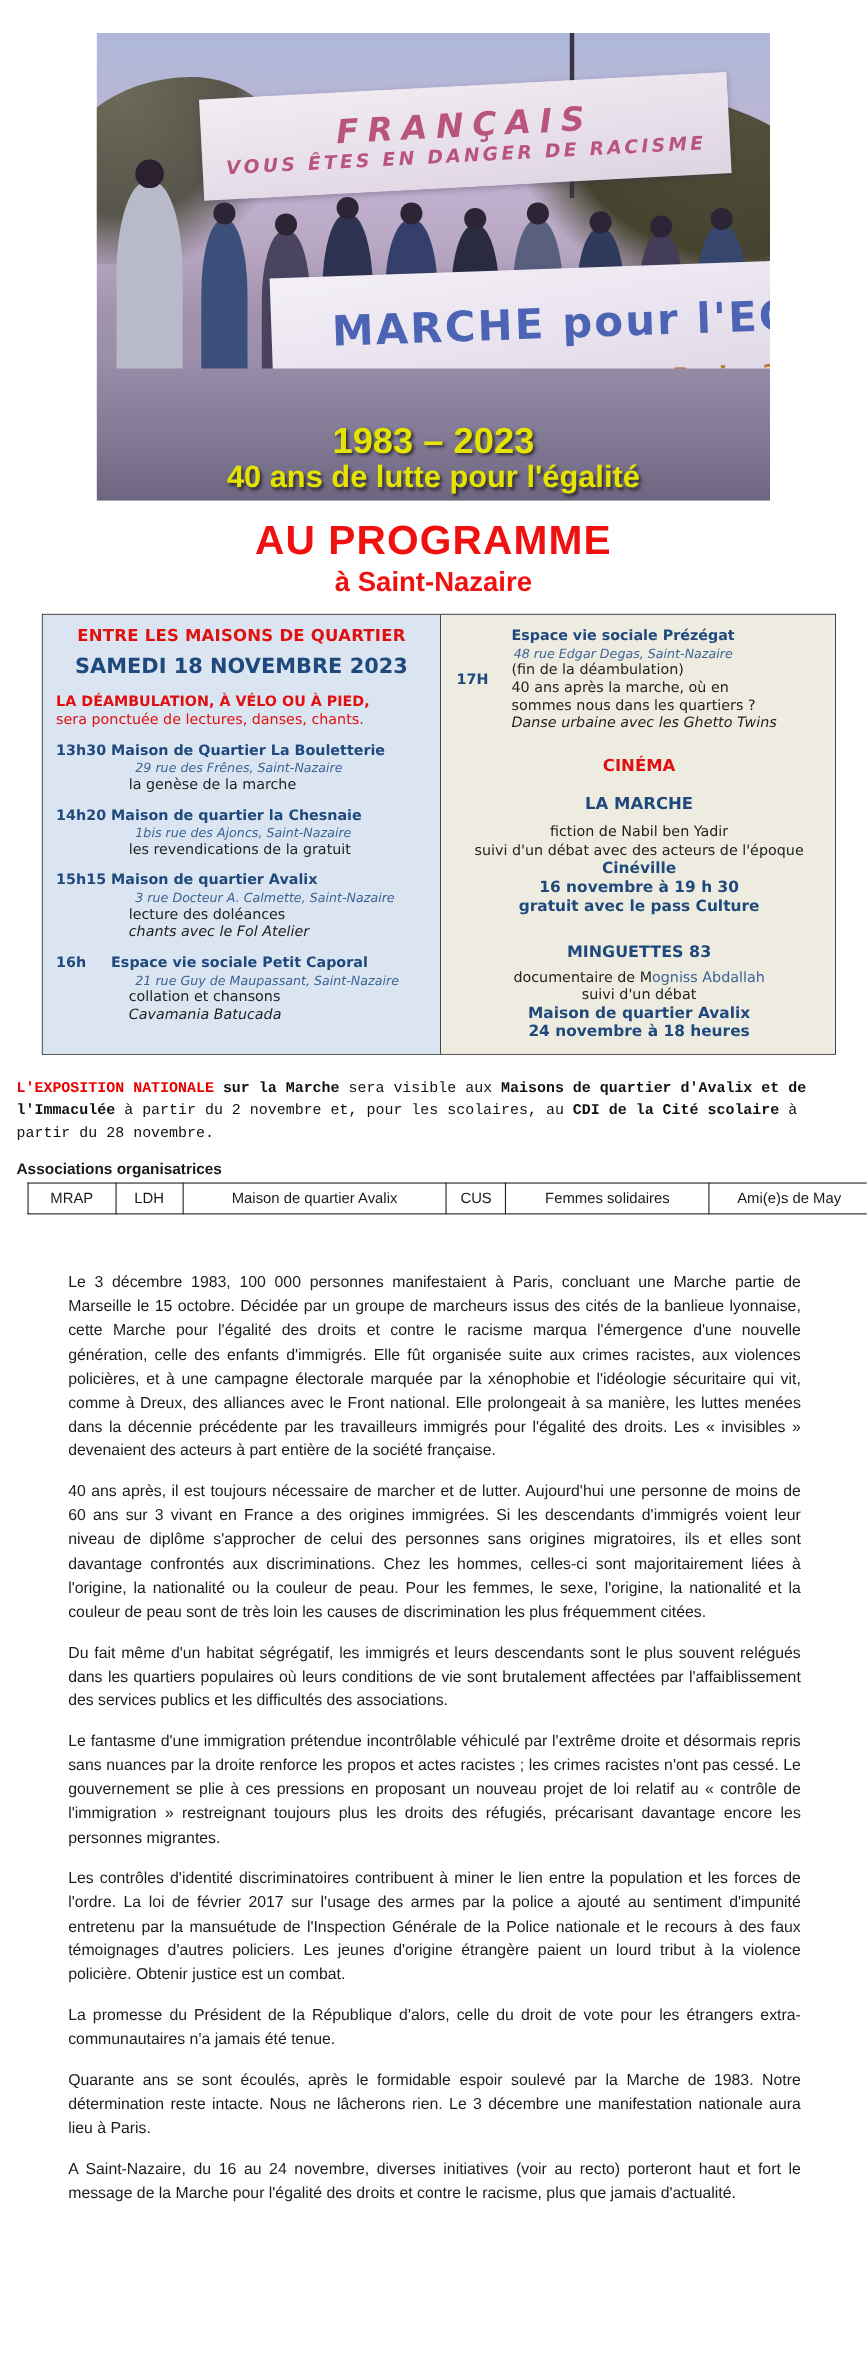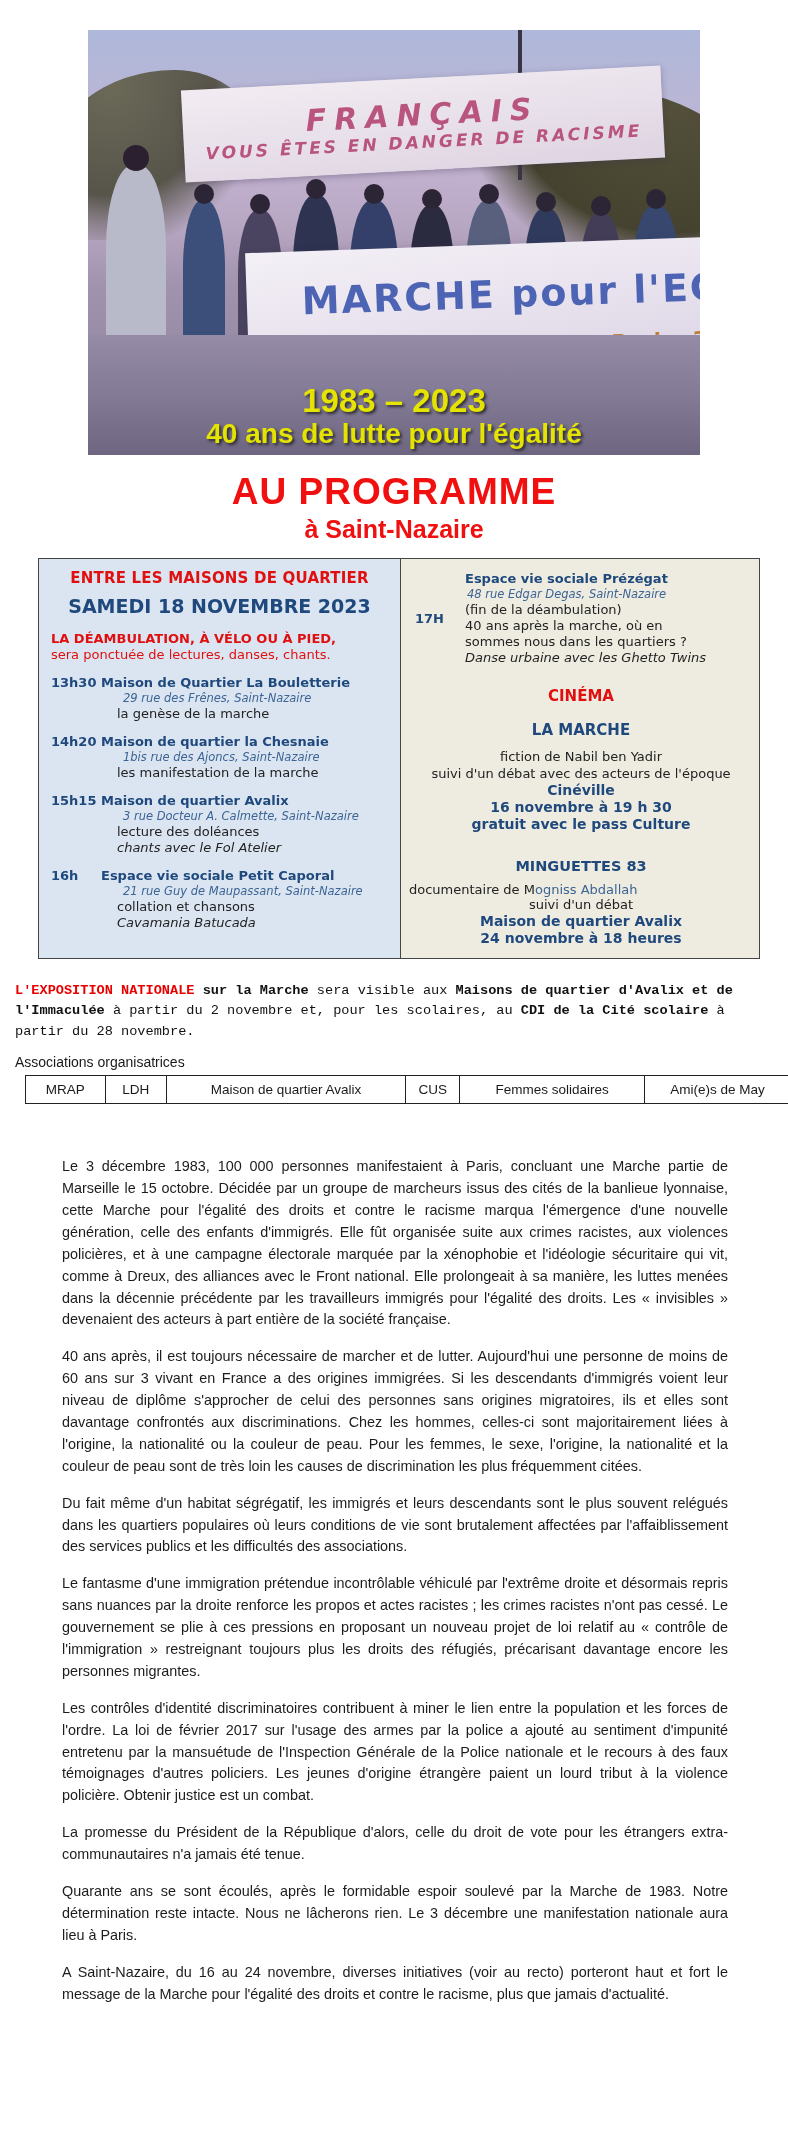--- a/index.html
+++ b/index.html
@@ -79,32 +79,32 @@
   .desc{color:#222; font-size:13px; margin-left:16px; margin-top:1px;}
   .desc.it{font-style:italic;}
   .col-right .addr{margin-left:2px;}
   .col-right .desc{margin-left:0;}
   .cin-head{color:#e01010; font-weight:bold; font-size:15px; text-align:center; margin-top:22px;}
   .cin-title{color:#1f497d; font-weight:bold; font-size:15px; text-align:center; margin-top:16px;}
   .cin-line{color:#222; font-size:13px; text-align:center; margin-top:2px;}
   .cin-line.first{margin-top:10px;}
   .cin-strong{color:#1f497d; font-weight:bold; font-size:14px; text-align:center; margin-top:1px;}
   .ming-title{color:#1f497d; font-weight:bold; font-size:14.5px; text-align:center; margin-top:26px;}
-  .ming-line{color:#222; font-size:13px; margin-top:8px;}
+  .ming-line{color:#222; font-size:13px; text-align:center; margin-top:8px;}
   .ming-line2{color:#222; font-size:13px; text-align:center;}
   .blue-part{color:#3c6494;}
 
   
   .expo{margin:22px 14px 0 15px; font-size:13.6px; line-height:1.5; color:#111;
     font-family:Liberation Mono, monospace;}
   .expo b{font-weight:bold;}
   .expo .red{color:#e80000; font-weight:bold;}
 
   
-  .assoc-label{margin:12px 14px 5px 15px; font-weight:normal; font-size:14px;}
+  .assoc-label{margin:12px 14px 5px 15px; font-weight:bold; font-size:14px;}
   table.assoc{border-collapse:collapse; margin-left:25px; width:766px;}
   table.assoc td{border:1px solid #222; text-align:center; font-size:13.5px; padding:6px 4px;}
   .cw0{width:10.4%;} .cw1{width:8%;} .cw2{width:31.3%;} .cw3{width:7.1%;} .cw4{width:24.1%;} .cw5{width:19.1%;}
 
   
   .article{margin:52px 60px 0 62px;}
   .article-title{text-align:center; font-weight:bold; font-size:15px; line-height:1.35; color:#111;}
   .article p{margin-top:15px; font-size:14.4px; line-height:1.52; text-align:justify; color:#1c1c1c;}
 </style>
 </head>
@@ -186,21 +186,21 @@
         <div class="addr">29 rue des Frênes, Saint-Nazaire</div>
         <div class="desc">la genèse de la marche</div>
       </div>
     </div>
 
     <div class="event">
       <div class="time">14h20</div>
       <div class="body">
         <div class="place">Maison de quartier la Chesnaie</div>
         <div class="addr">1bis rue des Ajoncs, Saint-Nazaire</div>
-        <div class="desc">les manifestation de la marche</div>
+        <div class="desc">les revendications de la gratuit</div>
       </div>
     </div>
 
     <div class="event">
       <div class="time">15h15</div>
       <div class="body">
         <div class="place">Maison de quartier Avalix</div>
         <div class="addr">3 rue Docteur A. Calmette, Saint-Nazaire</div>
         <div class="desc">lecture des doléances</div>
         <div class="desc it">chants avec le Fol Atelier</div>

